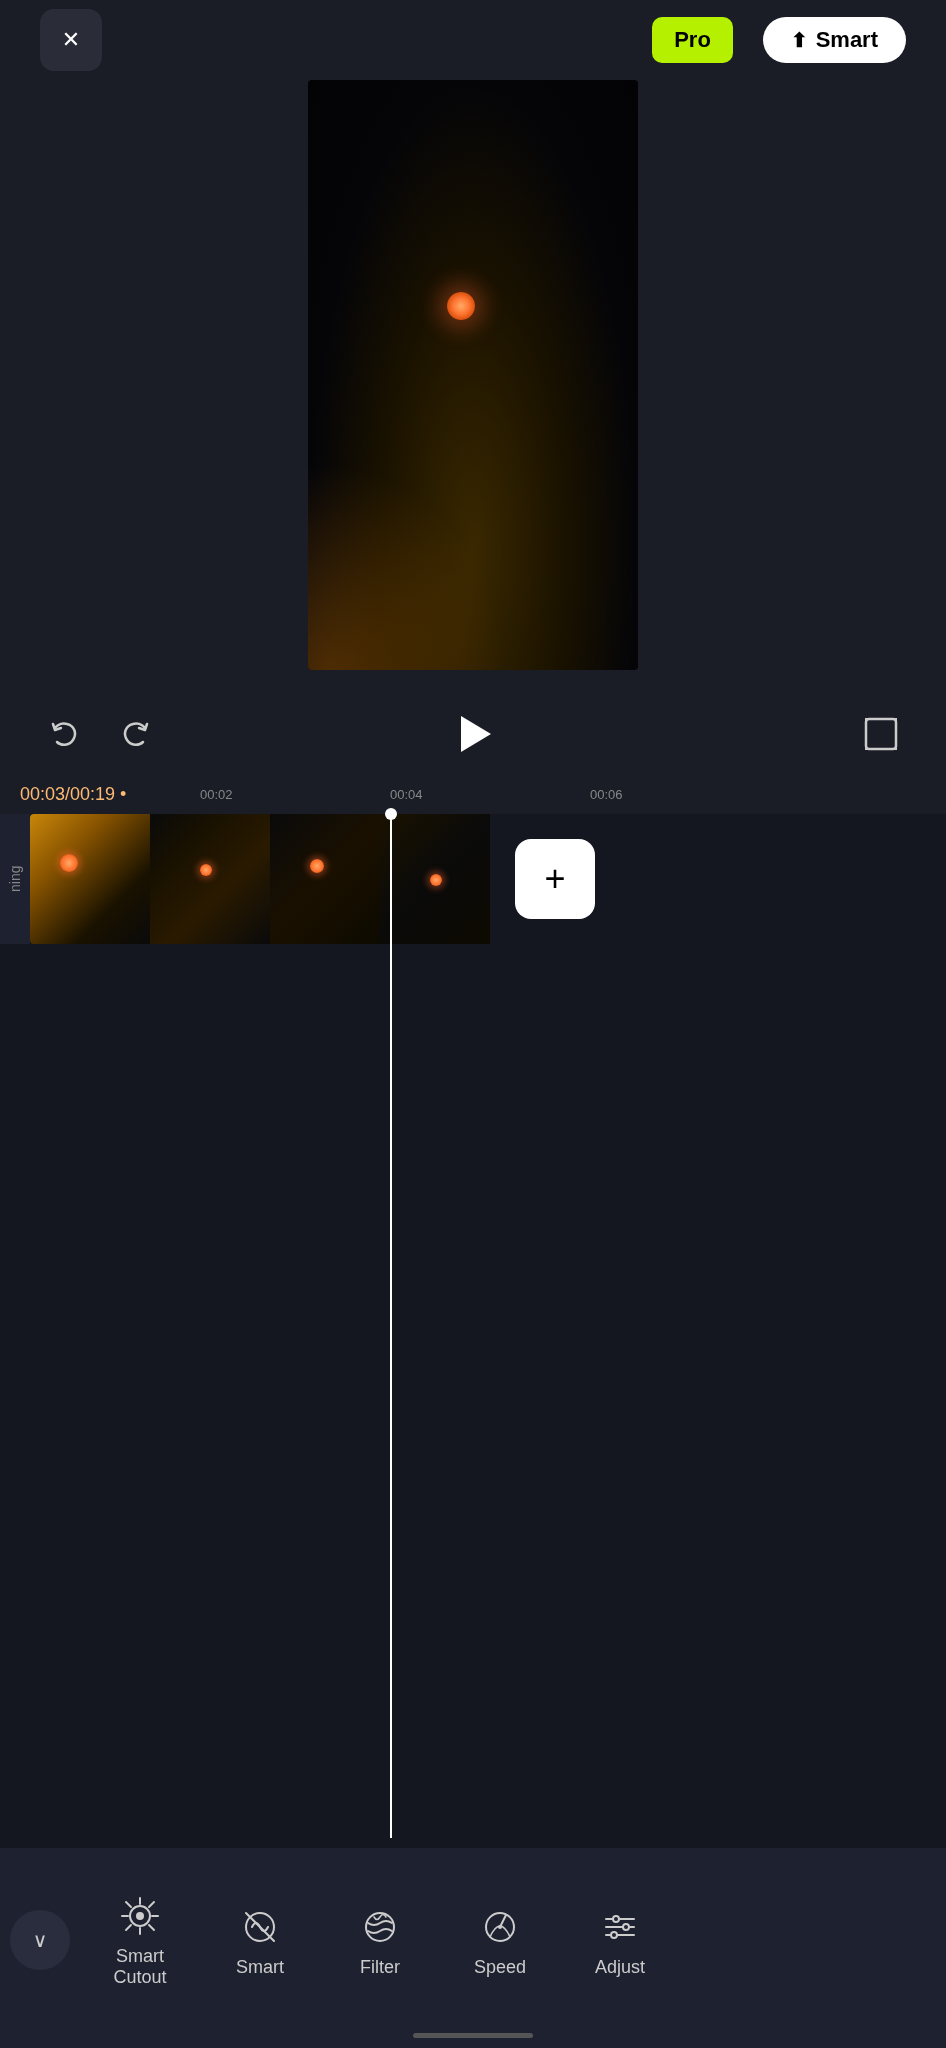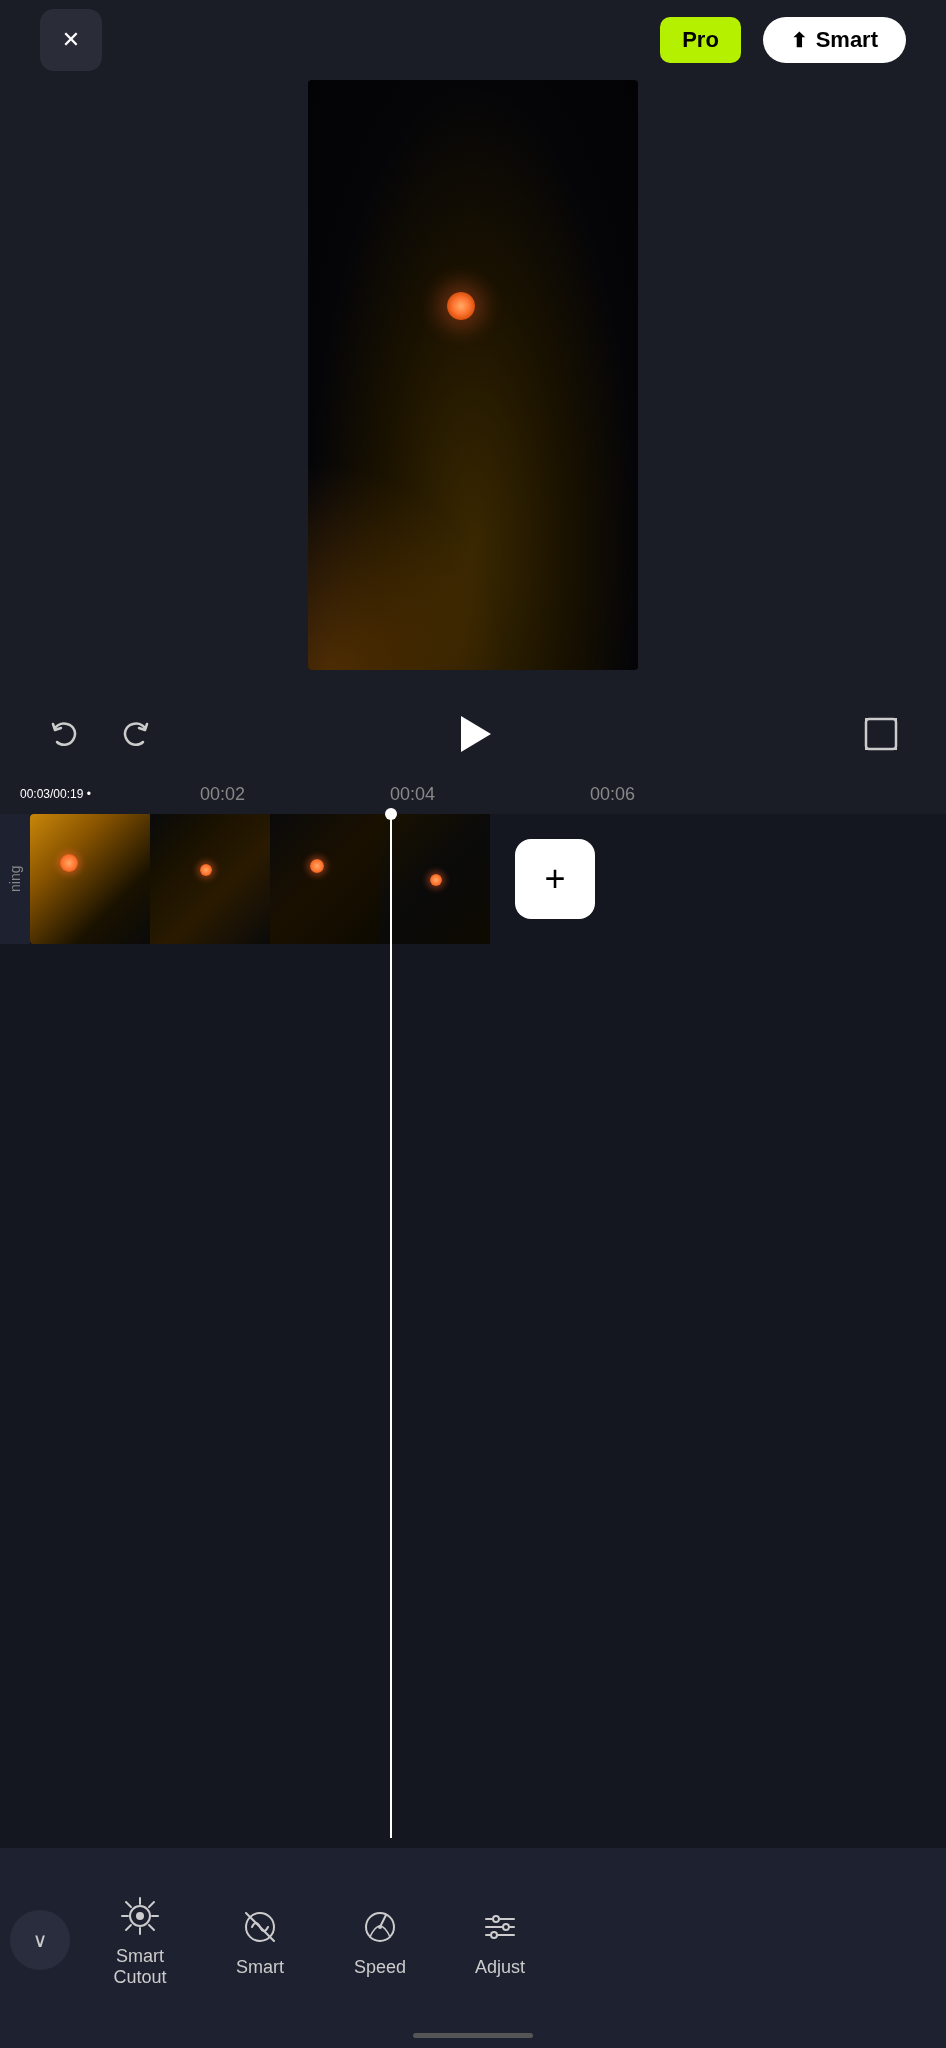--- a/index.html
+++ b/index.html
@@ -39,21 +39,21 @@
     }
 
     .close-btn .x-icon {
       color: #fff;
       font-size: 22px;
       font-weight: 300;
     }
 
     .header-right {
       display: flex;
-      gap: 22px;
+      gap: 30px;
       align-items: center;
     }
 
     .pro-badge {
       background: #b5f000;
       border-radius: 10px;
       padding: 10px 22px;
       font-size: 22px;
       font-weight: 800;
       color: #000;
@@ -184,21 +184,21 @@
       height: 40px;
       background: #1a1d26;
       display: flex;
       align-items: center;
       padding: 0 0 0 20px;
       gap: 0;
       overflow: hidden;
     }
 
     .ruler-time {
-      font-size: 18px;
+      font-size: 13px;
       color: #888;
       position: absolute;
     }
 
     
     .timeline-track {
       position: absolute;
       top: 814px;
       left: 0;
       right: 0;
@@ -444,21 +444,21 @@
       <rect x="4" y="4" width="30" height="30" rx="3" stroke="#ccc" stroke-width="2.5" fill="none"></rect>
       <path d="M4 14 L4 4 L14 4" stroke="#ccc" stroke-width="2" fill="none" stroke-linecap="round"></path>
       <path d="M34 14 L34 4 L24 4" stroke="#ccc" stroke-width="2" fill="none" stroke-linecap="round"></path>
       <path d="M4 24 L4 34 L14 34" stroke="#ccc" stroke-width="2" fill="none" stroke-linecap="round"></path>
       <path d="M34 24 L34 34 L24 34" stroke="#ccc" stroke-width="2" fill="none" stroke-linecap="round"></path>
     </svg>
   </div>
 </div>
 
 <div class="timeline-ruler">
-  <span class="ruler-time" style="left:20px; color:#ffffff; font-size:12px;">00:03/00:19 •</span>
+  <span class="ruler-time" style="left:20px; color:#fdba74; font-size:18px;">00:03/00:19 •</span>
   <span class="ruler-time" style="left:200px;">00:02</span>
   <span class="ruler-time" style="left:390px;">00:04</span>
   <span class="ruler-time" style="left:590px;">00:06</span>
 </div>
 
 <div class="timeline-track">
   <div class="track-label">ning</div>
   <div class="track-clips">
 
     <div class="clip-thumb clip-thumb-1">
@@ -522,20 +522,31 @@
       <div class="tool-icon">
         <svg width="44" height="44" viewBox="0 0 44 44" fill="none">
           <circle cx="22" cy="22" r="14" stroke="#ccc" stroke-width="2" fill="none"></circle>
           <path d="M14 22 Q18 14 22 22 Q26 30 30 22" stroke="#ccc" stroke-width="2" fill="none" stroke-linecap="round"></path>
           <line x1="8" y1="8" x2="36" y2="36" stroke="#ccc" stroke-width="2" stroke-linecap="round"></line>
         </svg>
       </div>
       <span class="tool-label">Smart</span>
     </div>
 
+    <div class="tool-item">
+      <div class="tool-icon">
+        <svg width="44" height="44" viewBox="0 0 44 44" fill="none">
+          <circle cx="22" cy="22" r="14" stroke="#ccc" stroke-width="2" fill="none"></circle>
+          <path d="M10 18 Q16 22 22 18 Q28 14 34 18" stroke="#ccc" stroke-width="2" fill="none" stroke-linecap="round"></path>
+          <path d="M10 26 Q16 30 22 26 Q28 22 34 26" stroke="#ccc" stroke-width="2" fill="none" stroke-linecap="round"></path>
+          <path d="M16 12 Q19 17 22 12 Q25 7 28 12" stroke="#ccc" stroke-width="1.5" fill="none" stroke-linecap="round"></path>
+        </svg>
+      </div>
+      <span class="tool-label">Filter</span>
+    </div>
 
     <div class="tool-item">
       <div class="tool-icon">
         <svg width="44" height="44" viewBox="0 0 44 44" fill="none">
           <circle cx="22" cy="22" r="14" stroke="#ccc" stroke-width="2" fill="none"></circle>
           <path d="M22 22 L28 10" stroke="#ccc" stroke-width="2" stroke-linecap="round"></path>
           <circle cx="22" cy="22" r="2" fill="#ccc"></circle>
           <path d="M12 32 Q22 10 32 32" stroke="#ccc" stroke-width="1.5" fill="none" stroke-linecap="round"></path>
         </svg>
       </div>

